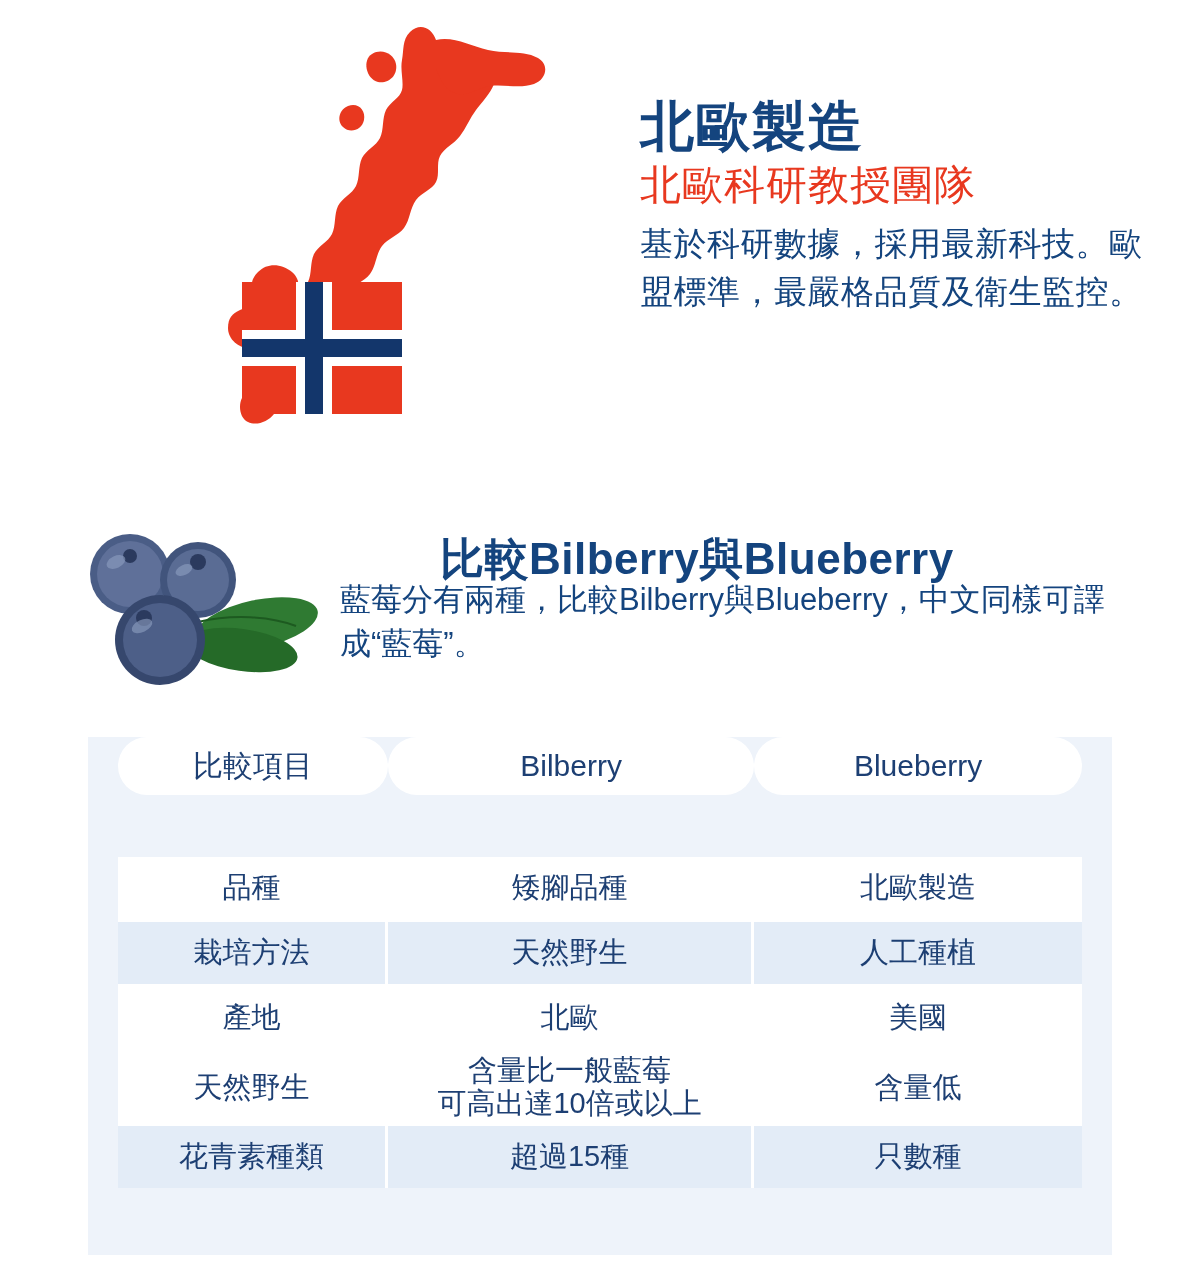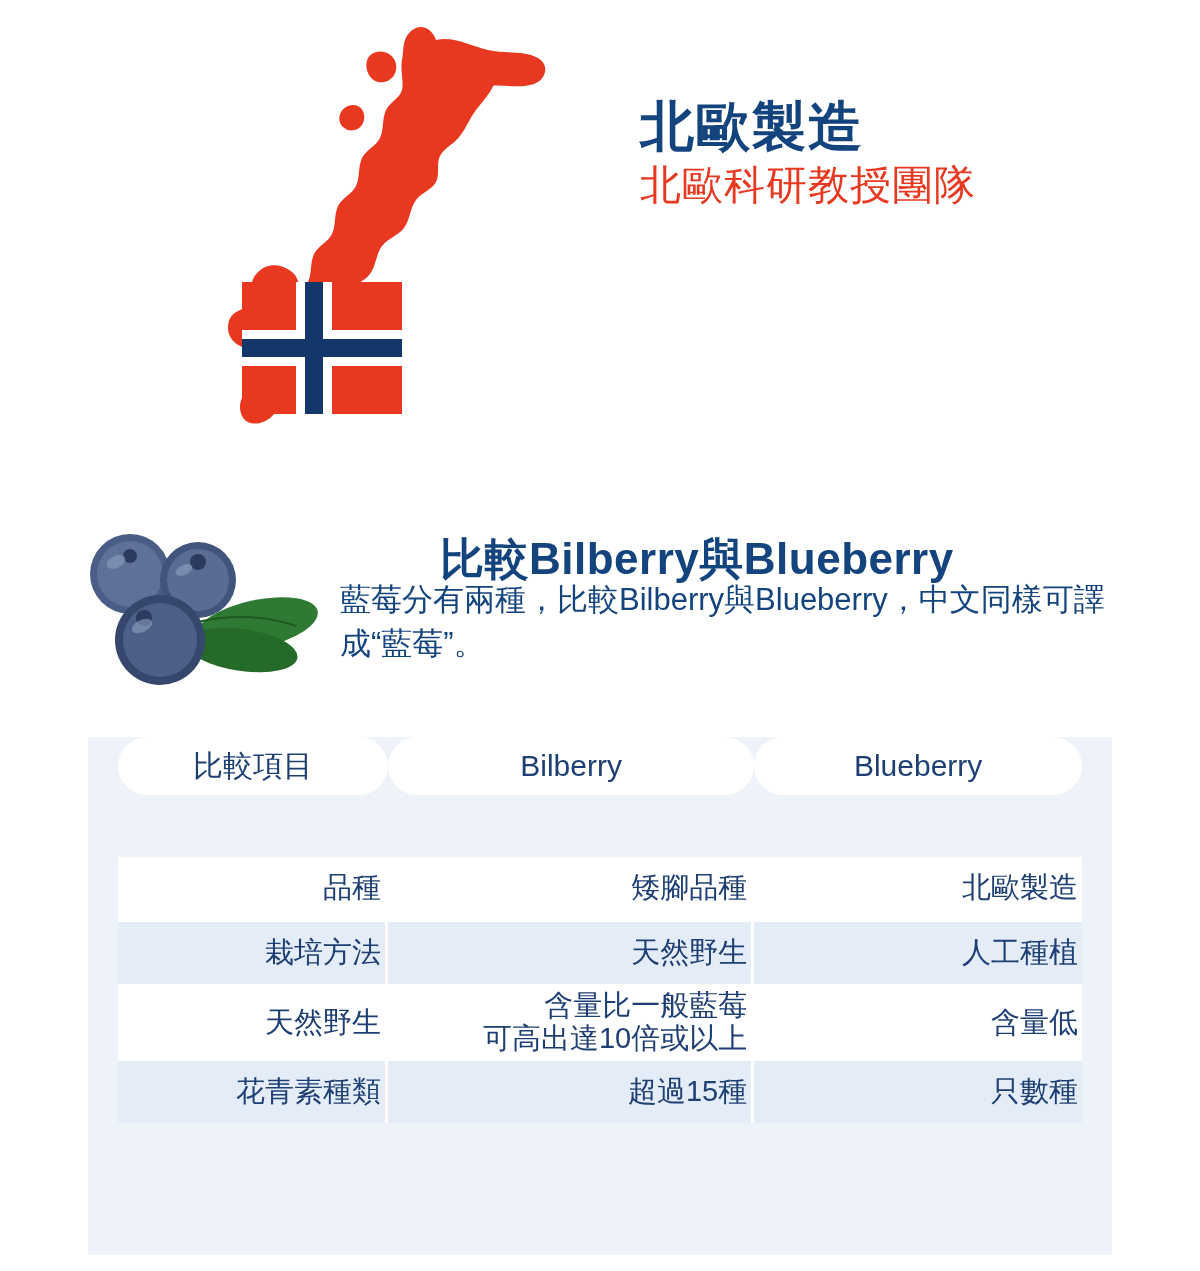--- a/index.html
+++ b/index.html
@@ -118,21 +118,21 @@
     border-radius: 30px;
     height: 56px;
     font-size: 30px;
     font-weight: normal;
     color: #1d3f73;
     text-align: center;
   }
   table#compare-table td {
     height: 58px;
     font-size: 29px;
-    text-align: right;
+    text-align: center;
     color: #1d3f73;
     border-right: 3px solid #ffffff;
     border-bottom: 3px solid #ffffff;
     line-height: 1.15;
     padding: 2px 4px;
   }
   table#compare-table tr.row-odd td { background: #ffffff; }
   table#compare-table tr.row-even td { background: #e3ecf7; }
   table#compare-table td.last-col { border-right: none; }
   table#compare-table tr:last-child td { border-bottom: none; }
@@ -176,20 +176,21 @@
         <rect x="186" y="272" width="36" height="132" fill="#ffffff"></rect>
         <rect x="132" y="329" width="160" height="18" fill="#13366b"></rect>
         <rect x="195" y="272" width="18" height="132" fill="#13366b"></rect>
       </g>
     </svg>
   </div>
 
   <div id="nordic-text">
     <h1 id="nordic-title">北歐製造</h1>
     <h2 id="nordic-subtitle">北歐科研教授團隊</h2>
+    <p id="nordic-body">基於科研數據，採用最新科技。歐盟標準，最嚴格品質及衛生監控。</p>
   </div>
 </div>
 
 <div id="section-compare-head">
 
   <div id="berry-graphic">
     <svg width="260" height="175" viewBox="0 0 260 175" xmlns="http://www.w3.org/2000/svg">
 
       <ellipse cx="185" cy="102" rx="62" ry="24" fill="#2f7a32" transform="rotate(-12 185 102)"></ellipse>
       <ellipse cx="170" cy="128" rx="56" ry="21" fill="#256a28" transform="rotate(8 170 128)"></ellipse>
@@ -243,20 +244,25 @@
         <td>品種</td>
         <td>矮腳品種</td>
         <td class="last-col">北歐製造</td>
       </tr>
       <tr class="row-even">
         <td>栽培方法</td>
         <td>天然野生</td>
         <td class="last-col">人工種植</td>
       </tr>
       <tr class="row-odd">
+        <td>產地</td>
+        <td>北歐</td>
+        <td class="last-col">美國</td>
+      </tr>
+      <tr class="row-odd">
         <td>天然野生</td>
         <td class="cell-two-line">
           <span>含量比一般藍莓</span><br>
           <span>可高出達10倍或以上</span>
         </td>
         <td class="last-col">含量低</td>
       </tr>
       <tr class="row-even">
         <td>花青素種類</td>
         <td>超過15種</td>

